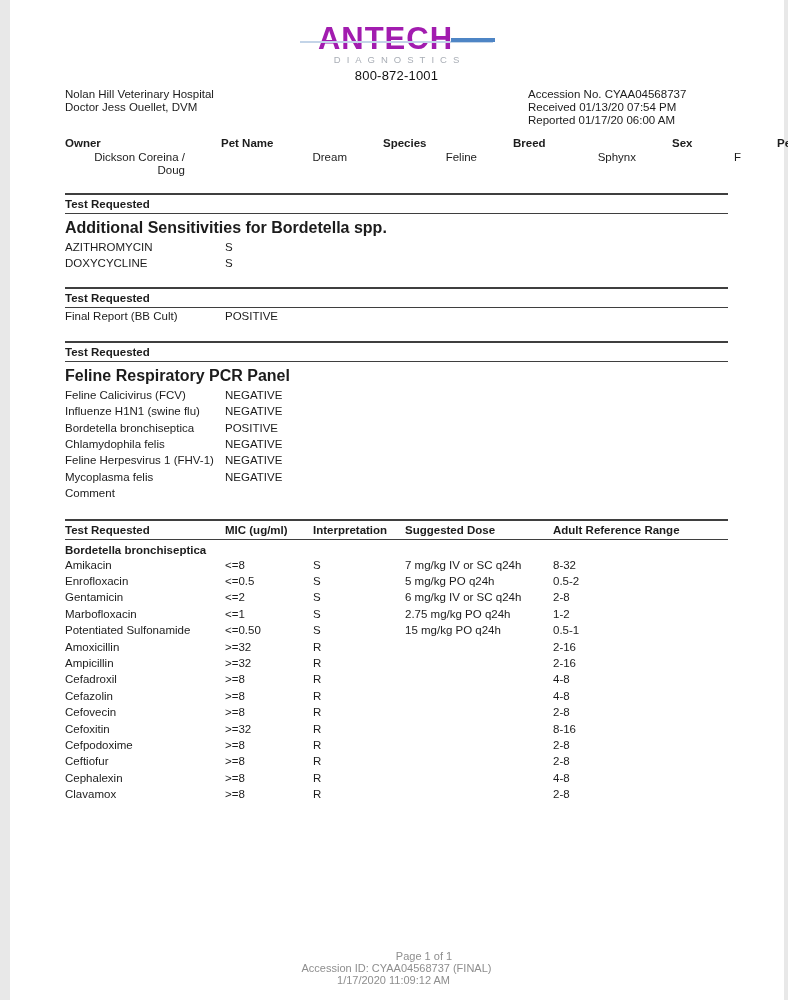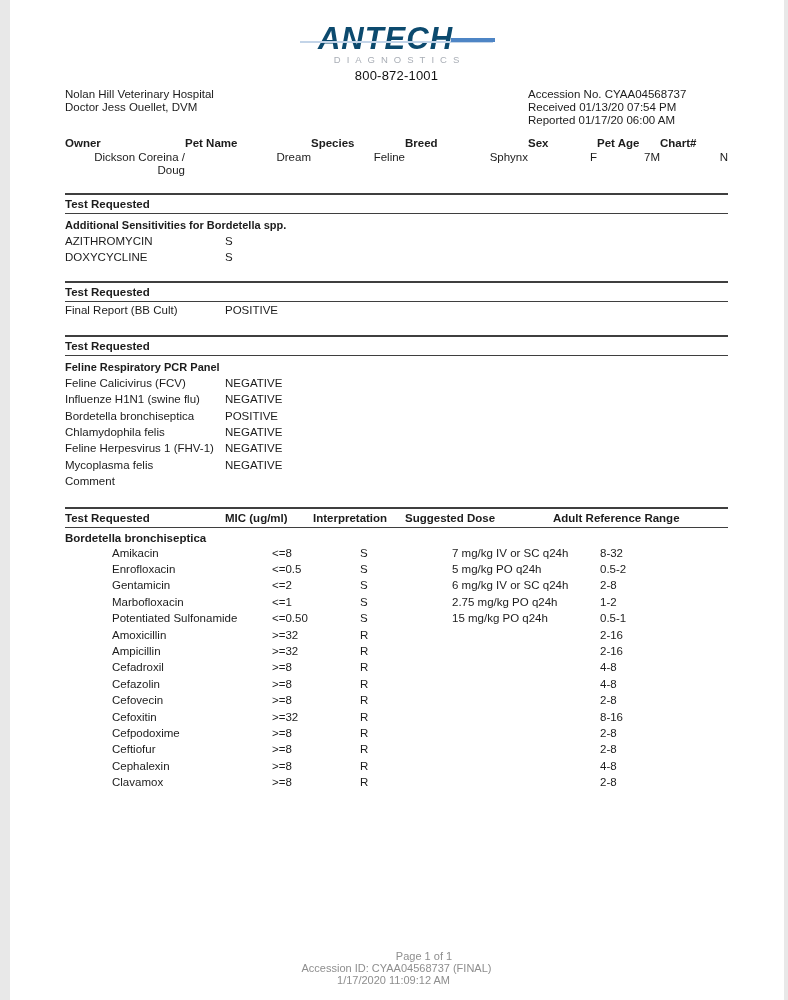--- a/index.html
+++ b/index.html
@@ -13,62 +13,62 @@
   .page {
     position:absolute; top:0; bottom:0; left:10px; right:4px;
     background:#ffffff;
     padding:24px 56px 0 55px;
   }
   
   .logo-block { text-align:center; }
   .brand-wrap { position:relative; display:inline-block; padding:0 40px 0 18px; }
   .brand {
     position:relative; display:inline-block;
-    font-style:italic; font-weight:bold; font-size:31px; line-height:30px;
-    color:#0c4a6e; letter-spacing:1px;
+    font-weight:bold; font-size:31px; line-height:30px;
+    color:#a21caf; letter-spacing:1px;
   }
   .brand-line {
     position:absolute; left:0; right:0; top:17px; height:2px;
     background:#c3d4e8; pointer-events:none;
   }
   .brand-dash {
     position:absolute; right:-2px; top:14px; width:44px; height:4px;
     background:#4e85c5;
   }
   .brand-sub {
     font-size:9.5px; letter-spacing:6px; color:#a9aeb6;
     margin-top:0px; padding-left:6px;
   }
   .brand-phone { font-size:13px; color:#111; margin-top:3px; letter-spacing:0.2px; }
   
   .info-row { display:flex; justify-content:space-between; margin-top:5px; }
   .info-left div, .info-right div { font-size:11.5px; line-height:13px; }
   .info-right { width:200px; }
   
   .patient { margin-top:10px; }
-  .p-grid { display:grid; grid-template-columns:120px 126px 94px 123px 69px 63px 68px; }
+  .p-grid { display:grid; grid-template-columns:120px 126px 94px 123px 69px 63px 68px;gap:36px; }
   .p-grid .hd { font-weight:bold; font-size:11.5px; line-height:13px; }
   .p-grid .val { font-size:11.5px; line-height:13px; padding-top:0.5px;text-align:right; }
   
   .section { margin-top:16px; }
   .sec-head {
     border-top:2px solid #3f3f3f; border-bottom:1.5px solid #3f3f3f;
     font-weight:bold; font-size:11.5px; padding:3px 0 3px;
   }
-  .sec-title { font-weight:bold; font-size:11px; padding:5px 0 2px; }
+  .sec-title { font-weight:bold; font-size:16px; padding:5px 0 2px; }
   .kv-row { display:grid; grid-template-columns:160px 1fr; font-size:11.5px; line-height:16.4px; }
   
   .stable { margin-top:17px; }
   .t-cols { display:grid; grid-template-columns:160px 88px 92px 148px 175px; }
   .t-head {
     border-top:2px solid #3f3f3f; border-bottom:1.5px solid #3f3f3f;
     font-weight:bold; font-size:11.5px; padding:3px 0 3px;
   }
   .t-group { font-weight:bold; font-size:11.5px; padding:4px 0 1px; }
-  .t-row { font-size:11.5px; line-height:16.4px;margin-left:47px; }
+  .t-row { font-size:11.5px; line-height:16.4px; }
   
   .footer {
     position:absolute; bottom:14px; left:55px; right:56px;
     display:flex; justify-content:space-between; align-items:center;
     color:#8e8e8e; font-size:11px;flex-direction:column;
   }
   .footer .f-left { padding-left:55px; }
   .footer .f-right { padding-right:6px; }
 </style>
 </head>

